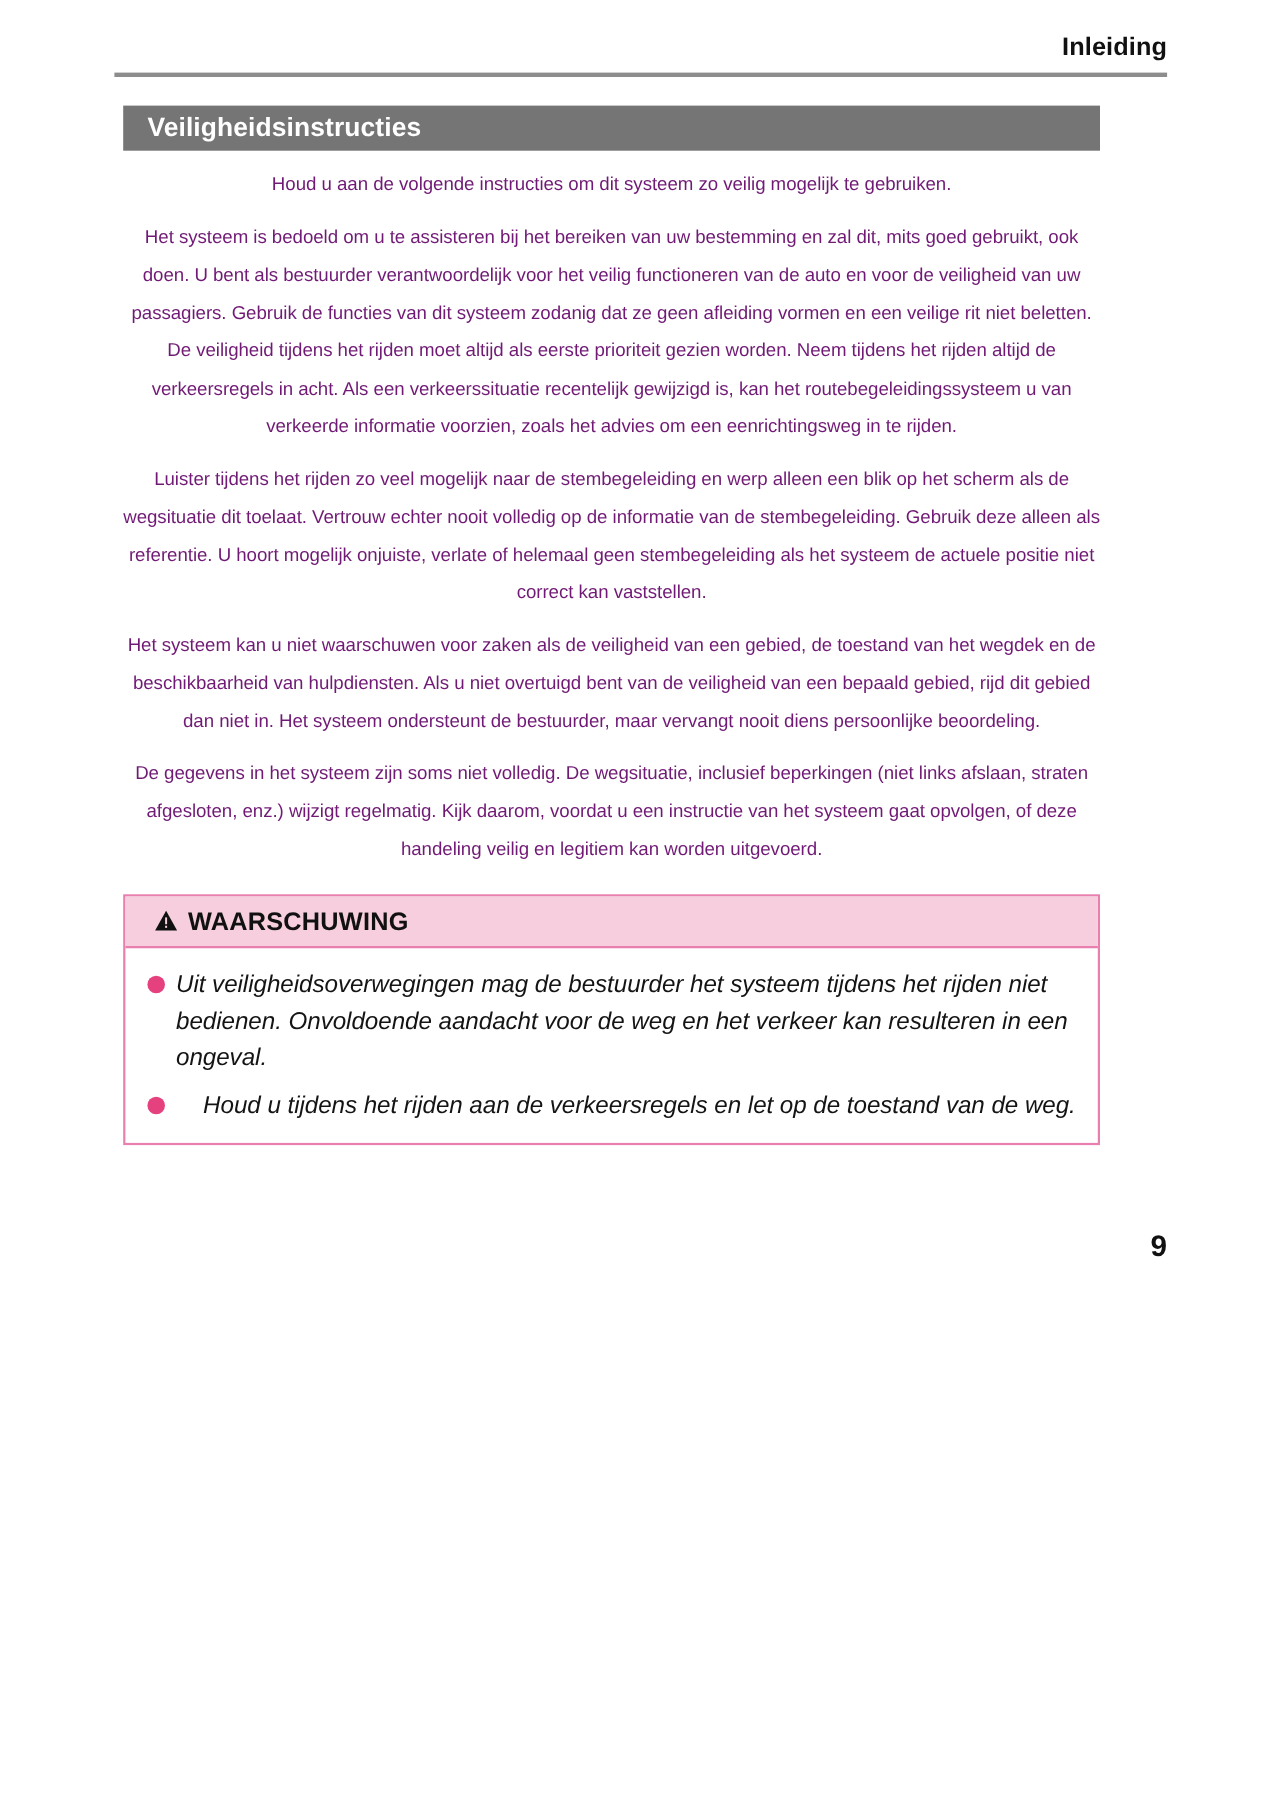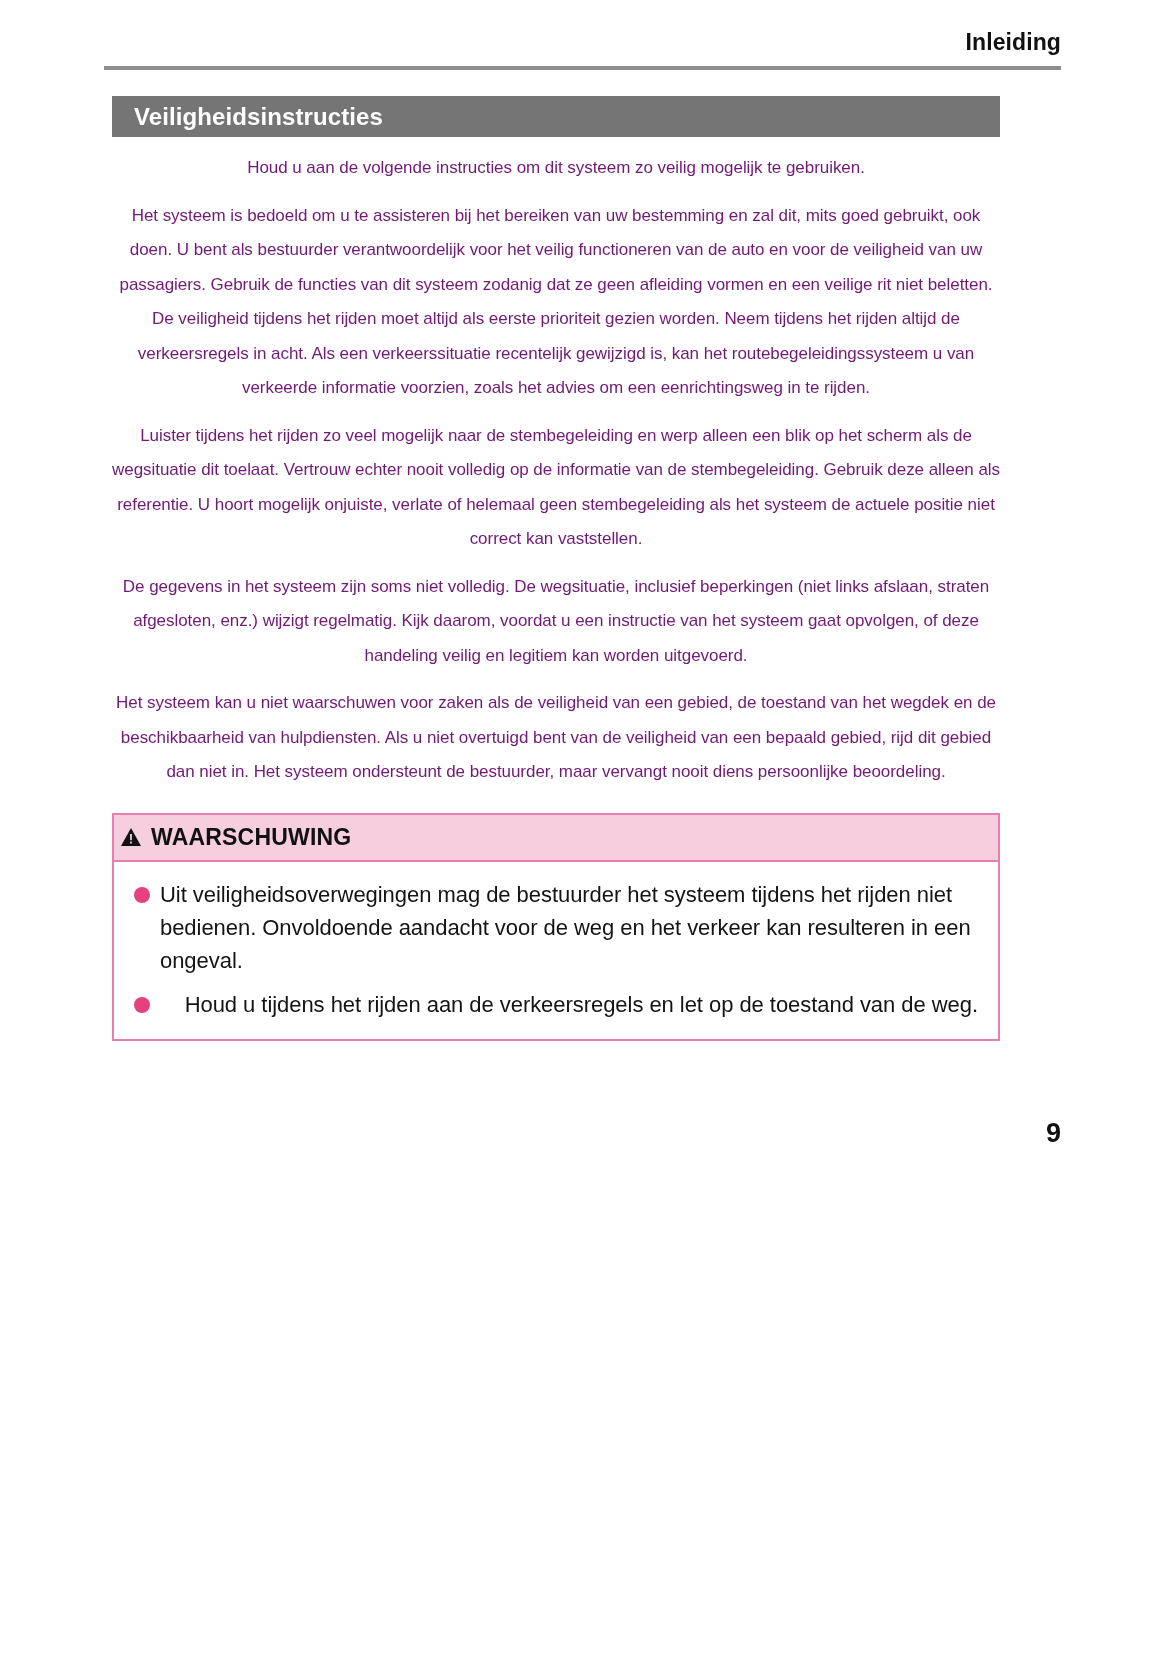--- a/index.html
+++ b/index.html
@@ -91,38 +91,39 @@
     border: 2px solid #e87fae;
     background: #ffffff;
     width: 888px;
   }
   .warning-header {
     background: #f6cedd;
     border-bottom: 2px solid #e87fae;
     height: 47px;
     display: flex;
     align-items: center;
-    padding-left: 6px;
+    padding-left: 26px;
   }
   .warning-icon {
     width: 22px;
     height: 20px;
     margin-right: 9px;
     display: block;
     flex: none;
   }
   .warning-title {
     font-size: 23px;
     font-weight: bold;
     color: #111111;
     line-height: 25px;
     letter-spacing: 0.2px;
   }
   .warning-body {
     padding: 16px 20px 18px 20px;
+    font-style: italic;
   }
   .warn-item {
     display: flex;
     align-items: flex-start;
     margin-bottom: 11px;
   }
   .warn-item:last-child { margin-bottom: 0; justify-content: space-between; }
   .warn-bullet {
     width: 16px;
     height: 16px;
@@ -162,22 +163,22 @@
 
   <div class="content">
 
     <div class="section-banner">
       <div class="section-banner-title">Veiligheidsinstructies</div>
     </div>
 
     <p class="para">Houd u aan de volgende instructies om dit systeem zo veilig mogelijk te gebruiken.</p>
     <p class="para">Het systeem is bedoeld om u te assisteren bij het bereiken van uw bestemming en zal dit, mits goed gebruikt, ook doen. U bent als bestuurder verantwoordelijk voor het veilig functioneren van de auto en voor de veiligheid van uw passagiers. Gebruik de functies van dit systeem zodanig dat ze geen afleiding vormen en een veilige rit niet beletten. De veiligheid tijdens het rijden moet altijd als eerste prioriteit gezien worden. Neem tijdens het rijden altijd de verkeersregels in acht. Als een verkeerssituatie recentelijk gewijzigd is, kan het routebegeleidingssysteem u van verkeerde informatie voorzien, zoals het advies om een eenrichtingsweg in te rijden.</p>
     <p class="para">Luister tijdens het rijden zo veel mogelijk naar de stembegeleiding en werp alleen een blik op het scherm als de wegsituatie dit toelaat. Vertrouw echter nooit volledig op de informatie van de stembegeleiding. Gebruik deze alleen als referentie. U hoort mogelijk onjuiste, verlate of helemaal geen stembegeleiding als het systeem de actuele positie niet correct kan vaststellen.</p>
+    <p class="para">Het systeem kan u niet waarschuwen voor zaken als de veiligheid van een gebied, de toestand van het wegdek en de beschikbaarheid van hulpdiensten. Als u niet overtuigd bent van de veiligheid van een bepaald gebied, rijd dit gebied dan niet in. Het systeem ondersteunt de bestuurder, maar vervangt nooit diens persoonlijke beoordeling.</p>
     <p class="para">De gegevens in het systeem zijn soms niet volledig. De wegsituatie, inclusief beperkingen (niet links afslaan, straten afgesloten, enz.) wijzigt regelmatig. Kijk daarom, voordat u een instructie van het systeem gaat opvolgen, of deze handeling veilig en legitiem kan worden uitgevoerd.</p>
-    <p class="para">Het systeem kan u niet waarschuwen voor zaken als de veiligheid van een gebied, de toestand van het wegdek en de beschikbaarheid van hulpdiensten. Als u niet overtuigd bent van de veiligheid van een bepaald gebied, rijd dit gebied dan niet in. Het systeem ondersteunt de bestuurder, maar vervangt nooit diens persoonlijke beoordeling.</p>
 
     <div class="warning-box">
       <div class="warning-header">
         <svg class="warning-icon" viewBox="0 0 22 20">
           <path d="M11 1 L21 19 L1 19 Z" fill="#111111"></path>
           <rect x="10.1" y="7" width="1.8" height="6.2" fill="#f6cedd"></rect>
           <rect x="10.1" y="14.6" width="1.8" height="1.9" fill="#f6cedd"></rect>
         </svg>
         <div class="warning-title">WAARSCHUWING</div>
       </div>

